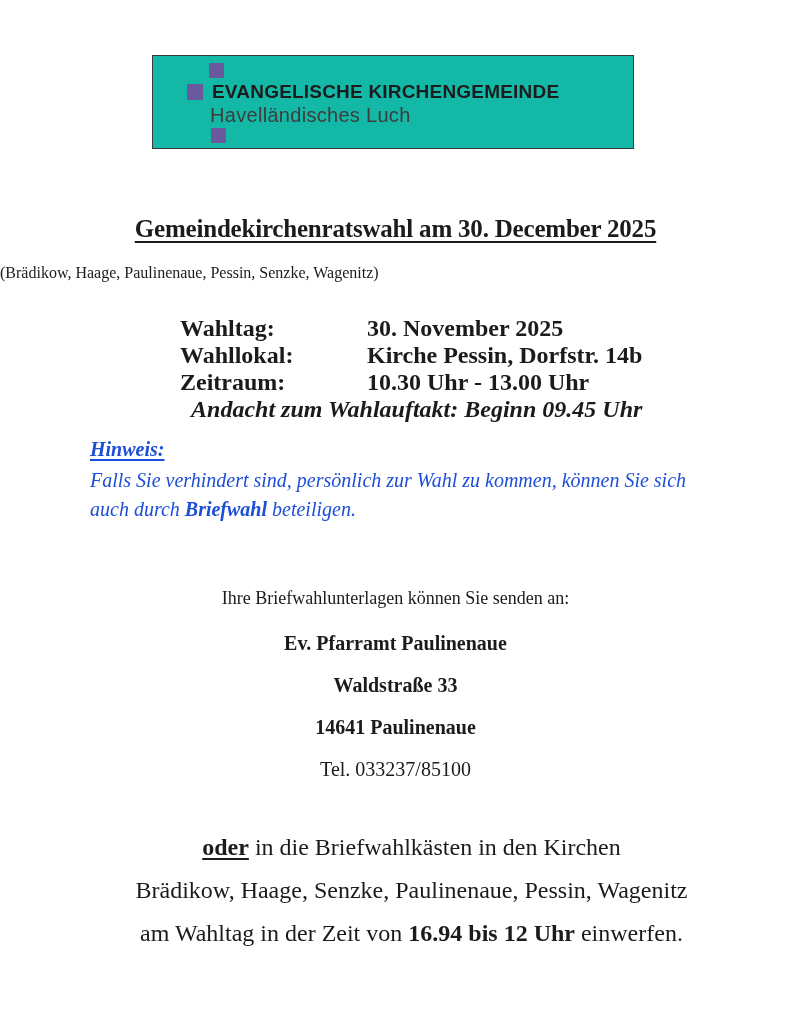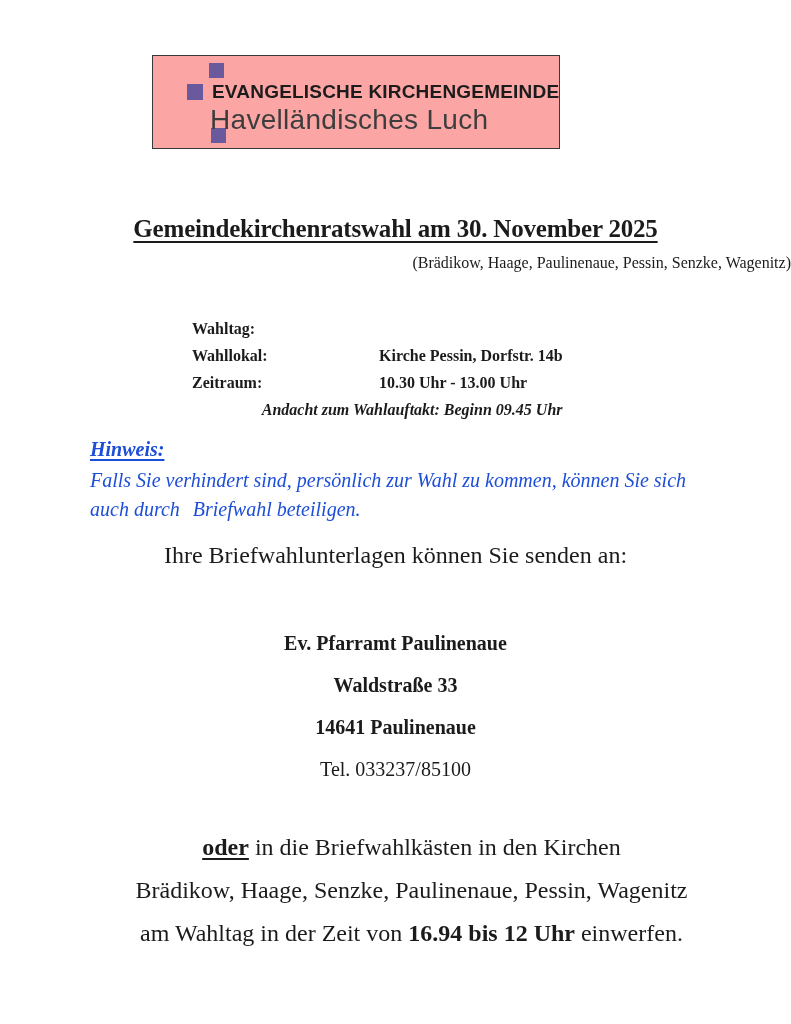--- a/index.html
+++ b/index.html
@@ -10,88 +10,88 @@
     background: #ffffff;
     font-family: "Liberation Serif", serif;
     color: #1b1b1b;
     overflow: hidden;
   }
 
   
   .logo-box {
     position: absolute;
     left: 152px; top: 55px;
-    width: 408px; height: 94px;
+    width: 482px; height: 94px;
     border: 1px solid #3a3a3a;
-    background: #fca5a5;
+    background: #14b8a6;
     box-sizing: border-box;
   }
   .logo-sq { position: absolute; background: #6a5a9d; }
   .logo-sq.top    { left: 56px; top: 7px;  width: 15px; height: 15px; }
   .logo-sq.mid    { left: 34px; top: 28px; width: 16px; height: 16px; }
   .logo-sq.bottom { left: 58px; top: 72px; width: 15px; height: 15px; }
   .logo-line1 {
     position: absolute; left: 59px; top: 25px;
     font-family: "Liberation Sans", sans-serif;
     font-weight: bold; font-size: 19px; letter-spacing: 0.2px;
     color: #1c1c1c; white-space: nowrap;
   }
   .logo-line2 {
     position: absolute; left: 57px; top: 48px;
     font-family: "Liberation Sans", sans-serif;
-    font-size: 28px; letter-spacing: 0.3px;
+    font-size: 20px; letter-spacing: 0.3px;
     color: #3d3d3d; white-space: nowrap;
   }
 
   
   .title {
     position: absolute; left: 0; top: 215px; width: 791px;
     text-align: center; font-size: 25px; font-weight: bold;
     letter-spacing: -0.2px;
   }
   .title .u {
     text-decoration: underline;
     text-decoration-thickness: 2px;
     text-underline-offset: 4px;
   }
   .subtitle {
-    position: absolute; left: 0; top: 254px; width: 791px;
-    text-align: right; font-size: 16px;
+    position: absolute; left: 0; top: 264px; width: 791px;
+    text-align: left; font-size: 16px;
   }
 
   
   .details {
-    position: absolute; left: 192px; top: 315px;
-    font-size: 16px; font-weight: bold; line-height: 27px;
+    position: absolute; left: 180px; top: 315px;
+    font-size: 24px; font-weight: bold; line-height: 27px;
   }
   .details .row { display: flex; }
   .details .label { width: 187px; }
   .details .note { font-style: italic; margin-left: -4px; text-align: right; }
 
   
   .notice {
     position: absolute; left: 90px; top: 437px; width: 615px;
     color: #1d4ed8; font-size: 20px; font-style: italic;
   }
   .notice-heading {
     display: inline-block;
     font-weight: bold;
     text-decoration: underline;
     text-decoration-thickness: 2px;
     text-underline-offset: 3px;
     line-height: 24px;
     margin: 0;
   }
   .notice-body { margin: 5px 0 0 0; line-height: 29px; }
-  .notice-body strong { font-weight: normal; margin-left: 8px; }
+  .notice-body strong { font-weight: bold; }
 
   
   .mail-intro {
-    position: absolute; left: 0; top: 542px; width: 791px;
-    text-align: center; font-size: 24px;
+    position: absolute; left: 0; top: 588px; width: 791px;
+    text-align: center; font-size: 18px;
   }
   .address {
     position: absolute; left: 0; top: 622px; width: 791px;
     text-align: center; font-size: 20px;
   }
   .address p { margin: 0; line-height: 42px; }
   .address p.bold { font-weight: bold; }
 
   
   .alt {
@@ -114,27 +114,28 @@
 
   <div class="logo-box">
     <span class="logo-sq top"></span>
     <span class="logo-sq mid"></span>
     <span class="logo-sq bottom"></span>
     <span class="logo-line1">EVANGELISCHE KIRCHENGEMEINDE</span>
     <span class="logo-line2">Havelländisches Luch</span>
   </div>
 
   <div class="title">
-    <span class="u">Gemeindekirchenratswahl am 30. November 2025</span>
+    <span class="u">Gemeindekirchenratswahl am 30. December 2025</span>
   </div>
   <div class="subtitle">(Brädikow, Haage, Paulinenaue, Pessin, Senzke, Wagenitz)</div>
 
   <div class="details">
     <div class="row">
       <span class="label">Wahltag:</span>
+      <span class="value">30. November 2025</span>
     </div>
     <div class="row">
       <span class="label">Wahllokal:</span>
       <span class="value">Kirche Pessin, Dorfstr. 14b</span>
     </div>
     <div class="row">
       <span class="label">Zeitraum:</span>
       <span class="value">10.30 Uhr - 13.00 Uhr</span>
     </div>
     <div class="note">Andacht zum Wahlauftakt: Beginn 09.45 Uhr</div>

